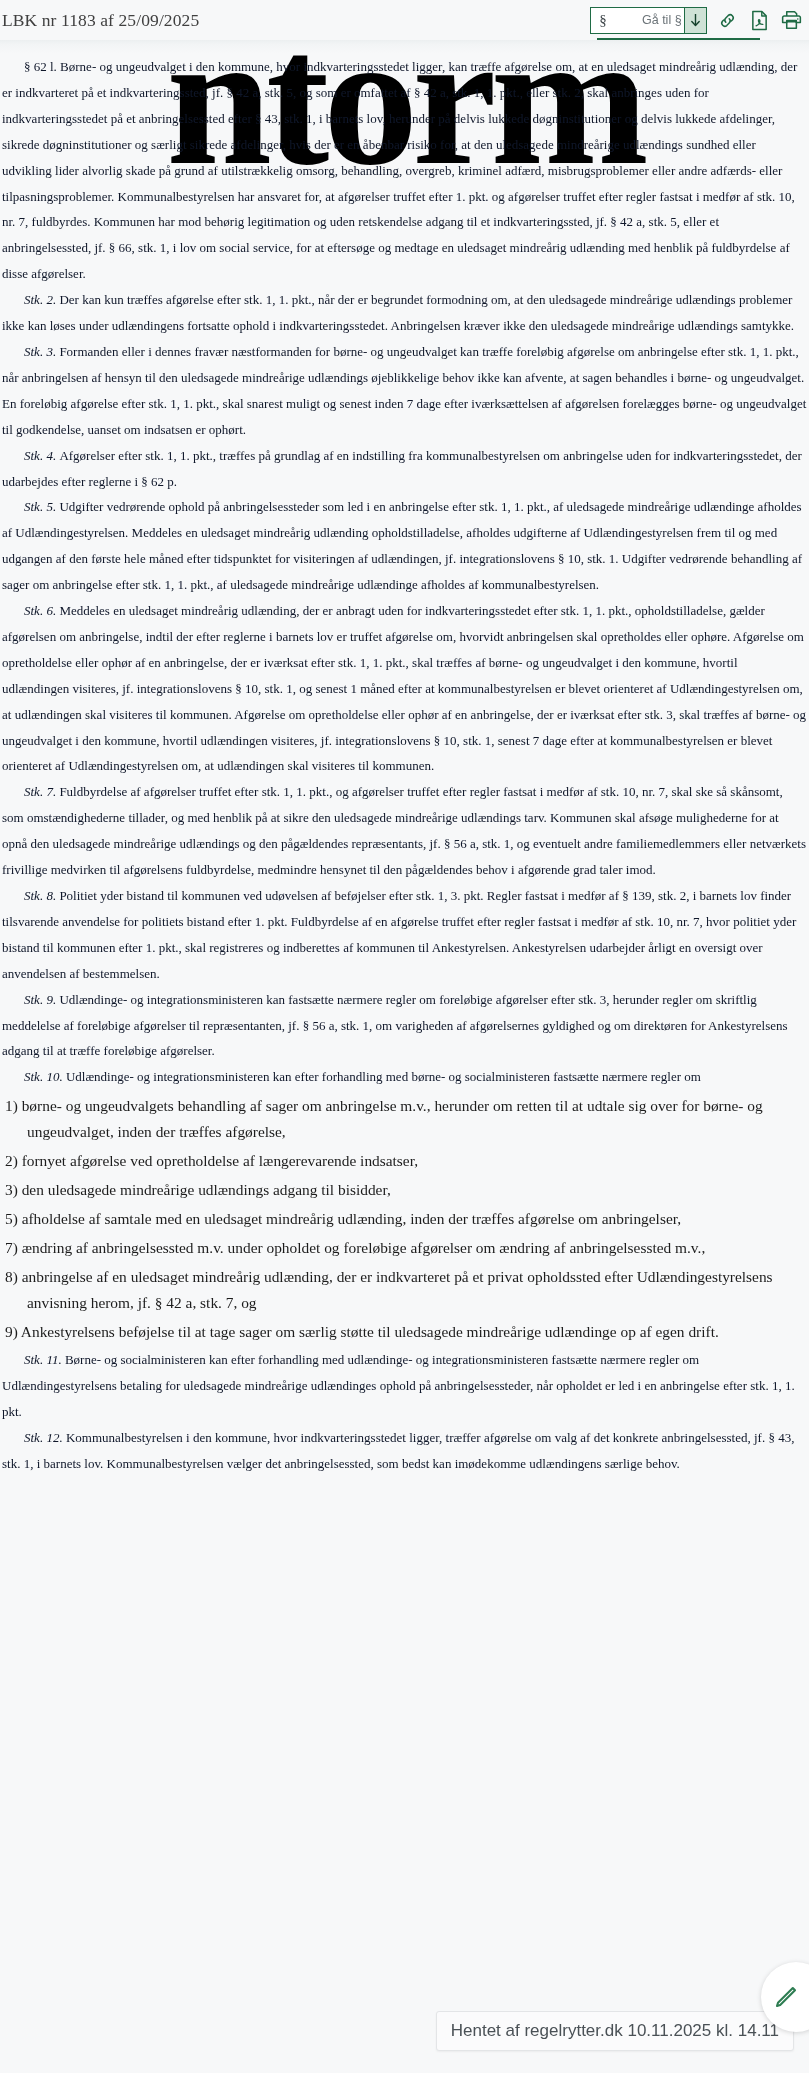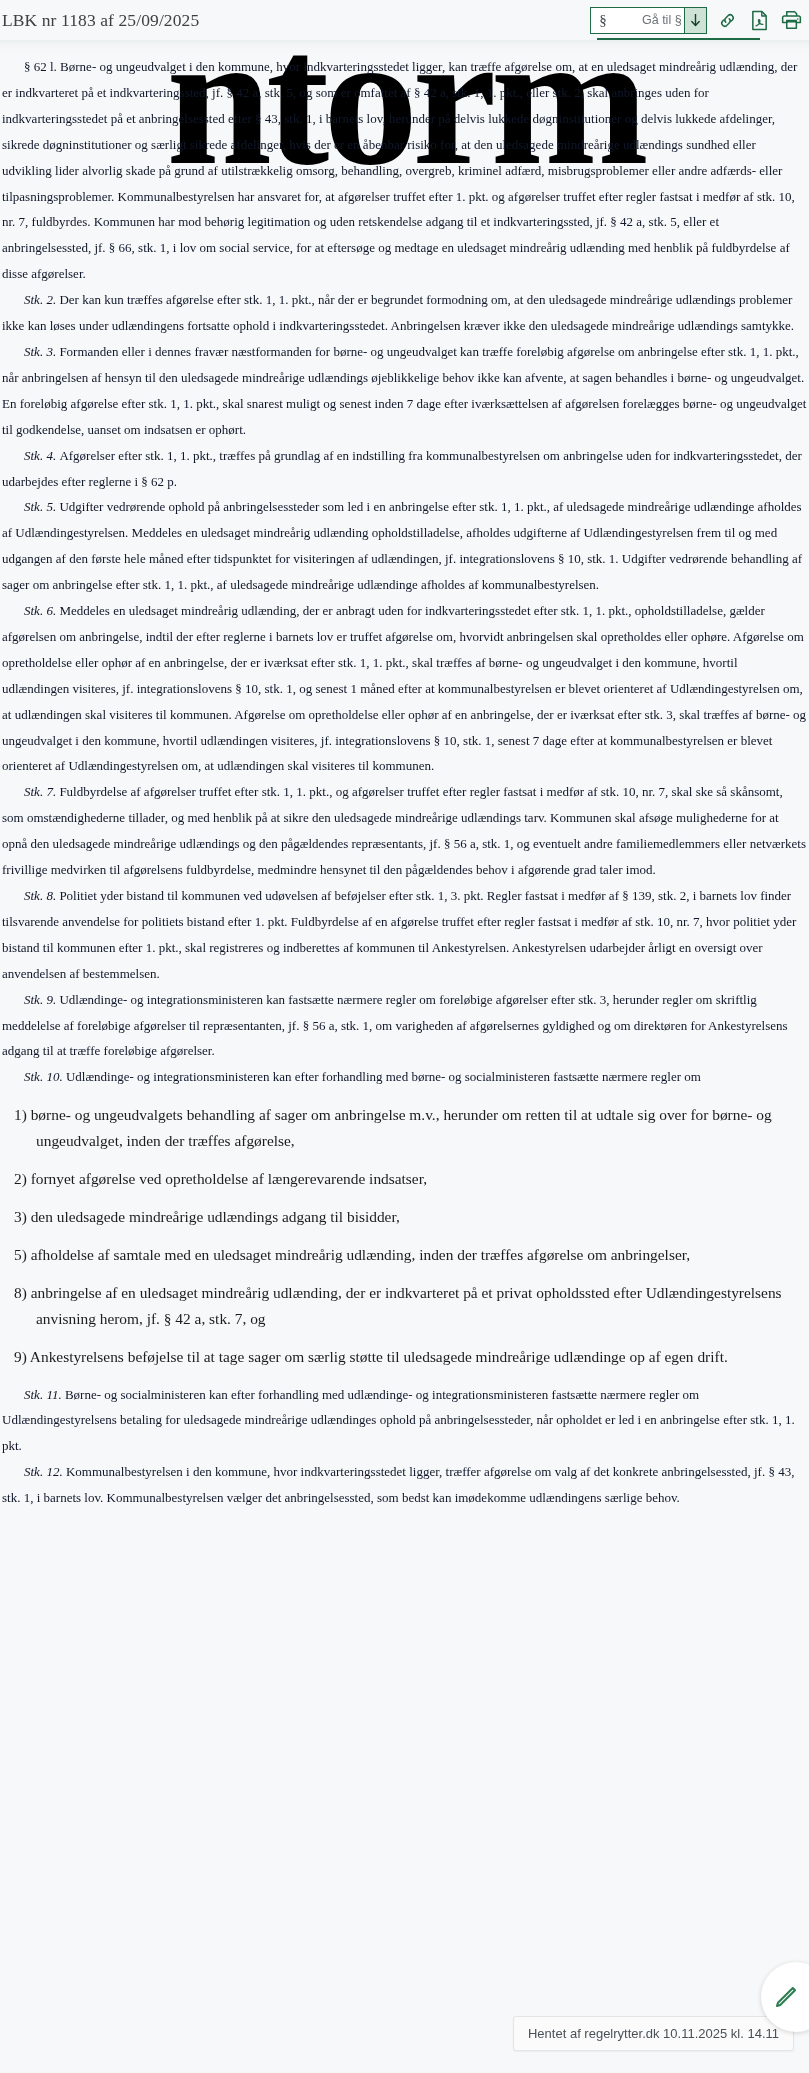--- a/index.html
+++ b/index.html
@@ -150,21 +150,21 @@
     line-height: 25.9px;
     text-indent: 22px;
     text-align: left;
     color: #0f172a;
     hyphens: none;
   }
   p.para .stk {
     font-style: italic;
   }
   li.num {
-    margin: 12px;
+    margin: 3px;
     font-size: 15.4px;
     line-height: 25.9px;
     text-align: left;
     list-style: none;
     padding-left: 22px;
     text-indent: -22px;
   }
   ol.numlist {
     margin: 0;
     padding: 0;
@@ -173,21 +173,21 @@
   
   #fetch-stamp {
     position: absolute;
     right: 15px;
     bottom: 22px;
     background: #fbfbfc;
     border: 1px solid #e3e5e7;
     border-radius: 3px;
     padding: 9px 14px;
     font-family: "Liberation Sans", sans-serif;
-    font-size: 13px;
+    font-size: 17px;
     color: #4a5156;
     white-space: nowrap;
     z-index: 40;
     box-shadow: 0 1px 2px rgba(0,0,0,.05);
   }
   
   #fab {
     position: absolute;
     right: -22px;
     bottom: 41px;
@@ -305,20 +305,21 @@
   <p class="para">
     <span class="stk">Stk. 10. </span>
     <span>Udlændinge- og integrationsministeren kan efter forhandling med børne- og socialministeren fastsætte nærmere regler om</span>
   </p>
 
   <ol class="numlist">
     <li class="num">1) børne- og ungeudvalgets behandling af sager om anbringelse m.v., herunder om retten til at udtale sig over for børne- og ungeudvalget, inden der træffes afgørelse,</li>
     <li class="num">2) fornyet afgørelse ved opretholdelse af længerevarende indsatser,</li>
     <li class="num">3) den uledsagede mindreårige udlændings adgang til bisidder,</li>
     <li class="num">5) afholdelse af samtale med en uledsaget mindreårig udlænding, inden der træffes afgørelse om anbringelser,</li>
+    <li class="num">7) ændring af anbringelsessted m.v. under opholdet og foreløbige afgørelser om ændring af anbringelsessted m.v.,</li>
     <li class="num">8) anbringelse af en uledsaget mindreårig udlænding, der er indkvarteret på et privat opholdssted efter Udlændingestyrelsens anvisning herom, jf. § 42 a, stk. 7, og</li>
     <li class="num">9) Ankestyrelsens beføjelse til at tage sager om særlig støtte til uledsagede mindreårige udlændinge op af egen drift.</li>
   </ol>
 
   <p class="para">
     <span class="stk">Stk. 11. </span>
     <span>Børne- og socialministeren kan efter forhandling med udlændinge- og integrationsministeren fastsætte nærmere regler om Udlændingestyrelsens betaling for uledsagede mindreårige udlændinges ophold på anbringelsessteder, når opholdet er led i en anbringelse efter stk. 1, 1. pkt.</span>
   </p>
 
   <p class="para">

